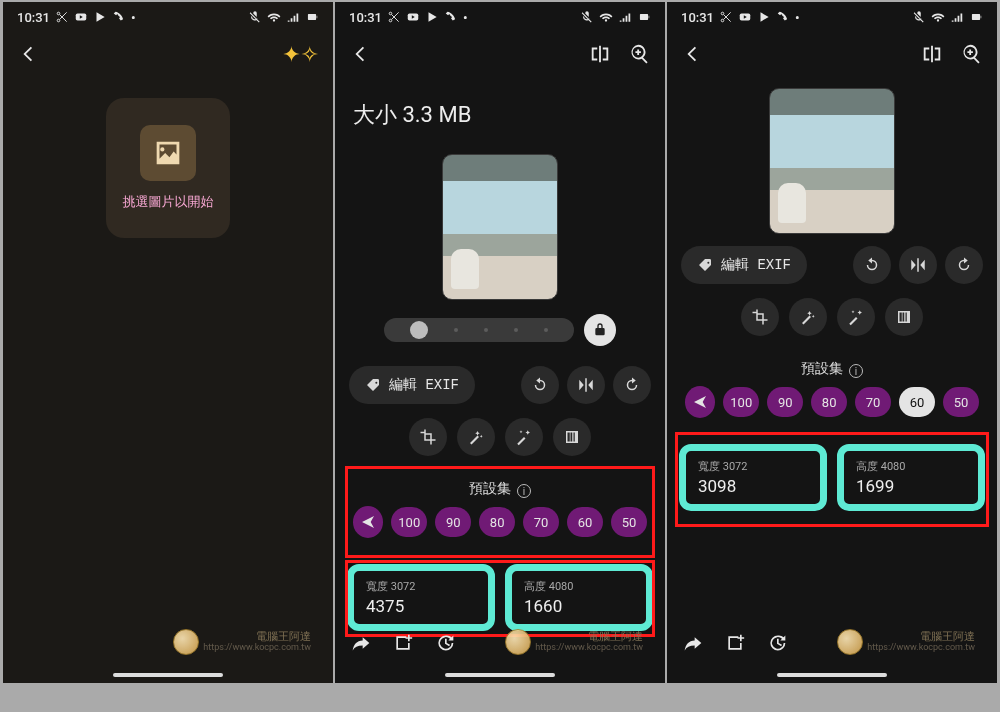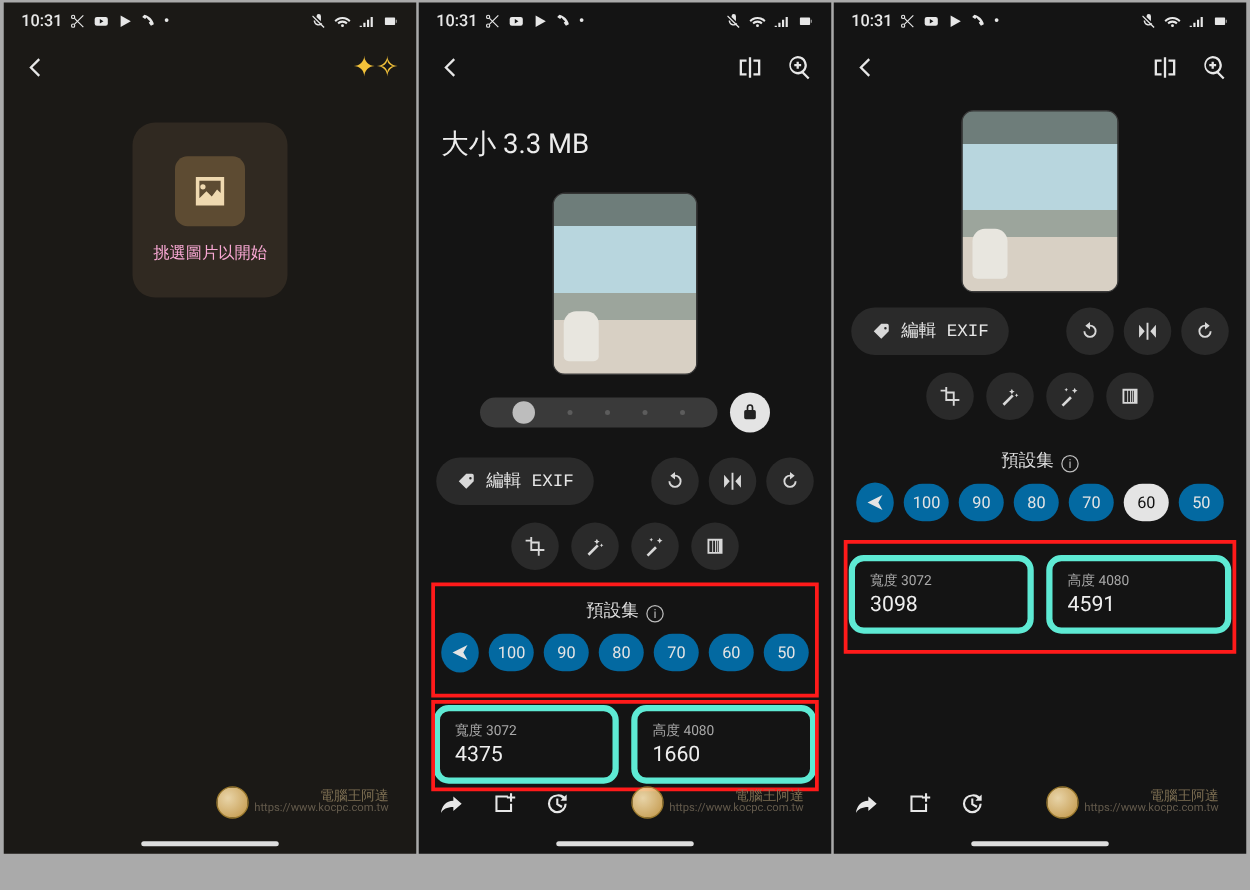--- a/index.html
+++ b/index.html
@@ -142,29 +142,29 @@
   .tool-row { display:flex; gap:10px; justify-content:center; margin:4px 0 10px; }
 
   .preset-block {
     margin: 4px 10px 8px; padding: 10px 8px 12px;
     border-radius: 22px; background: rgba(0,0,0,0);
   }
   .preset-title { text-align:center; font-size:14px; color:#e0e0e0; margin-bottom:8px; display:flex; gap:6px; justify-content:center; align-items:flex-end;}
   .preset-title .info { width:14px; height:14px; border-radius:50%; border:1.5px solid #bbb; display:inline-flex; align-items:center; justify-content:center; font-size:10px; color:#bbb;}
   .preset-row { display:flex; gap:8px; justify-content:center; align-items:center; }
   .pbtn {
-    width:38px; height:30px; border-radius:16px; background:#0369a1;
+    width:38px; height:30px; border-radius:16px; background:#701a75;
     display:flex; align-items:center; justify-content:center; font-size:13px; color:#e4e4e4;
   }
   .pbtn.sel { background:#e4e4e4; color:#111; }
   .pbtn.round { width:32px; height:32px; border-radius:50%; }
 
   .dim-row { display:flex; gap:10px; padding: 0 12px; margin: 6px 0 8px; }
   .dim-box {
-    flex:1; border:5px solid #5eead4; border-radius:12px;
+    flex:1; border:7px solid #5eead4; border-radius:12px;
     padding:8px 12px;
   }
   .dim-box .lbl { font-size:11px; color:#a8a8a8; }
   .dim-box .val { font-size:17px; color:#eee; margin-top:2px; }
 
   .bottom-actions {
     position:absolute; bottom:30px; left:0; right:0;
     display:flex; gap:22px; padding: 0 16px; align-items:center;
   }
   .bottom-actions svg { width:20px; height:20px; fill:#e7e7e7; }
@@ -623,21 +623,21 @@
   </div>
 
   <div class="hl-wrap1">
     <div class="dim-row">
       <div class="dim-box">
         <div class="lbl">寬度 3072</div>
         <div class="val">3098</div>
       </div>
       <div class="dim-box">
         <div class="lbl">高度 4080</div>
-        <div class="val">4591</div>
+        <div class="val">1699</div>
       </div>
     </div>
     <div class="hl-box" style="left:8px; right:8px; top:-6px; bottom:-8px;"></div>
   </div>
 
   <div class="bottom-actions">
     <svg viewBox="0 0 24 24">
           <use href="#i-share"></use>
         </svg>
     <svg viewBox="0 0 24 24">

